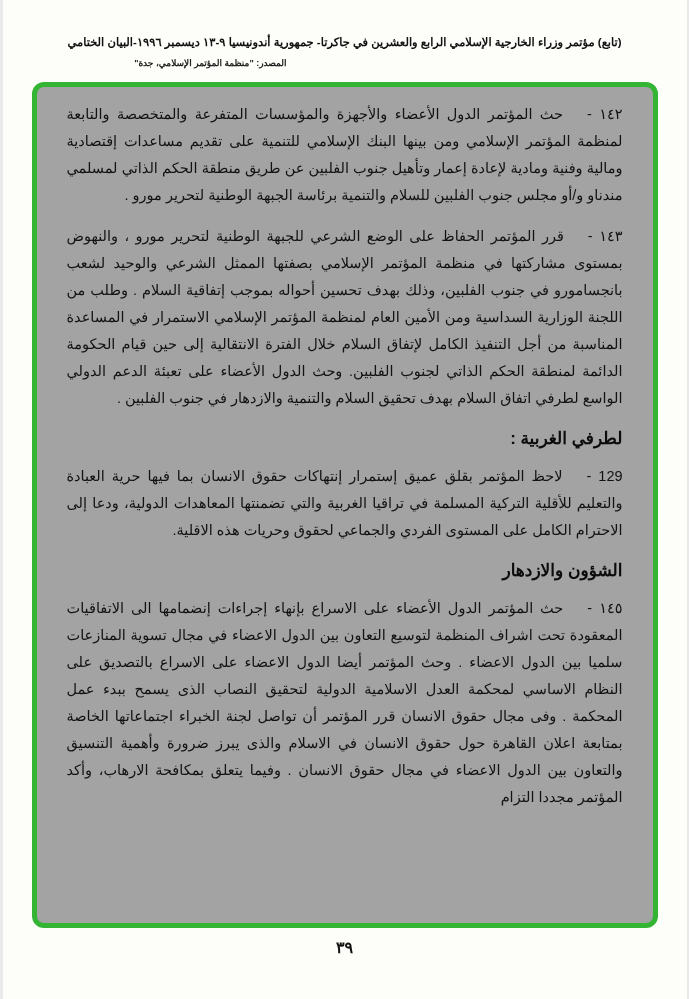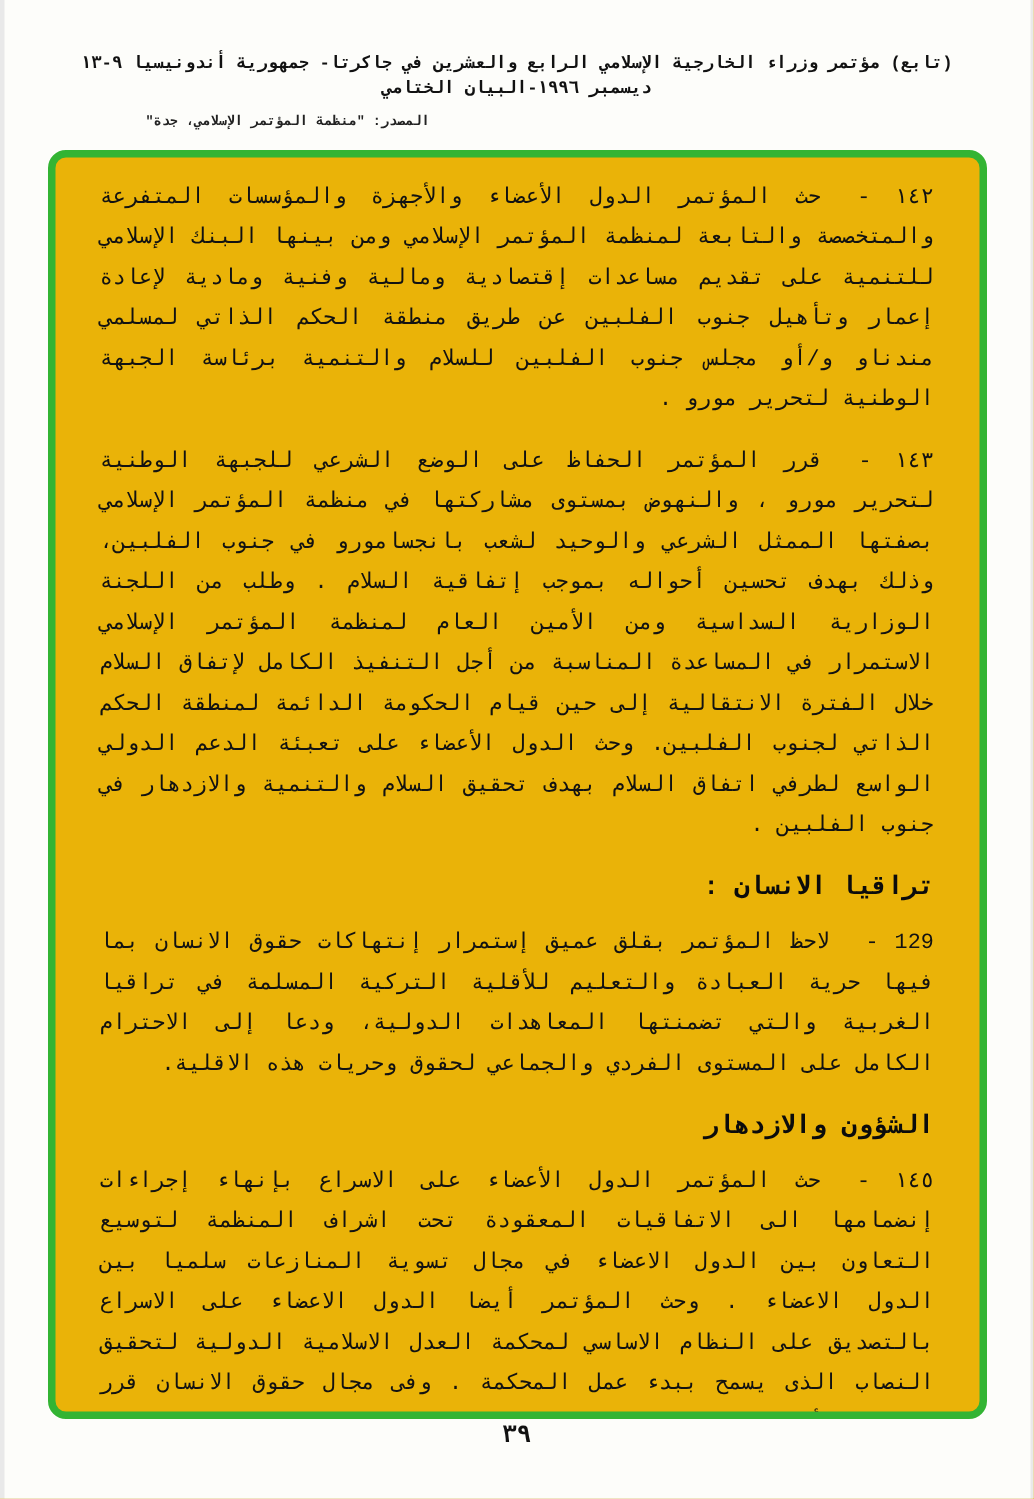--- a/index.html
+++ b/index.html
@@ -6,21 +6,21 @@
     margin: 0;
     padding: 0;
     background: #e9e9e9;
   }
   .page {
     position: relative;
     width: 684px;
     height: 999px;
     margin: 0 auto;
     background: #fdfdfa;
-    font-family: Liberation Mono, monospace;
+    font-family: Liberation Sans, sans-serif;
     direction: rtl;
     color: #141414;
     overflow: hidden;
     box-sizing: border-box;
   }
   .doc-header {
     padding-top: 34px;
     text-align: center;
   }
   .doc-header-line1 {
@@ -42,21 +42,21 @@
   }
   .content-frame {
     box-sizing: border-box;
     width: 626px;
     height: 846px;
     margin: 14px auto 0 auto;
     border: 5px solid var(--border-green, #33b433);
     border-radius: 12px;
     padding: 14px 30px 10px 30px;
     overflow: hidden;
-    background: #eab308;
+    background: #a3a3a3;
   }
   .para {
     margin: 0 0 14px 0;
     font-size: 14.5px;
     line-height: 27px;
     text-align: justify;
     text-justify: inter-word;
     color: #121212;
   }
   .para-number {
@@ -65,20 +65,21 @@
     font-weight: 500;
   }
   .section-heading {
     margin: 16px 0 14px 0;
     font-size: 17px;
     font-weight: bold;
     color: #0c0c0c;
     text-align: right;
   }
   .page-number {
+    margin-top: 10px;
     text-align: center;
     font-size: 16px;
     font-weight: bold;
     color: #111;
   }
 </style>
 </head>
 <body>
 
 <div class="page">
@@ -91,21 +92,21 @@
   <div class="content-frame">
 
     <p class="para">
       <span class="para-number">١٤٢ -</span><span>حث المؤتمر الدول الأعضاء والأجهزة والمؤسسات المتفرعة والمتخصصة والتابعة لمنظمة المؤتمر الإسلامي ومن بينها البنك الإسلامي للتنمية على تقديم مساعدات إقتصادية ومالية وفنية ومادية لإعادة إعمار وتأهيل جنوب الفلبين عن طريق منطقة الحكم الذاتي لمسلمي مندناو و/أو مجلس جنوب الفلبين للسلام والتنمية برئاسة الجبهة الوطنية لتحرير مورو .</span>
     </p>
 
     <p class="para">
       <span class="para-number">١٤٣ -</span><span>قرر المؤتمر الحفاظ على الوضع الشرعي للجبهة الوطنية لتحرير مورو ، والنهوض بمستوى مشاركتها في منظمة المؤتمر الإسلامي بصفتها الممثل الشرعي والوحيد لشعب بانجسامورو في جنوب الفلبين، وذلك بهدف تحسين أحواله بموجب إتفاقية السلام . وطلب من اللجنة الوزارية السداسية ومن الأمين العام لمنظمة المؤتمر الإسلامي الاستمرار في المساعدة المناسبة من أجل التنفيذ الكامل لإتفاق السلام خلال الفترة الانتقالية إلى حين قيام الحكومة الدائمة لمنطقة الحكم الذاتي لجنوب الفلبين. وحث الدول الأعضاء على تعبئة الدعم الدولي الواسع لطرفي اتفاق السلام بهدف تحقيق السلام والتنمية والازدهار في جنوب الفلبين .</span>
     </p>
 
-    <h2 class="section-heading">تراقيا الانسان :</h2>
+    <h2 class="section-heading">لطرفي الغربية :</h2>
 
     <p class="para">
       <span class="para-number">129 -</span><span>لاحظ المؤتمر بقلق عميق إستمرار إنتهاكات حقوق الانسان بما فيها حرية العبادة والتعليم للأقلية التركية المسلمة في تراقيا الغربية والتي تضمنتها المعاهدات الدولية، ودعا إلى الاحترام الكامل على المستوى الفردي والجماعي لحقوق وحريات هذه الاقلية.</span>
     </p>
 
     <h2 class="section-heading">الشؤون والازدهار</h2>
 
     <p class="para">
       <span class="para-number">١٤٥ -</span><span>حث المؤتمر الدول الأعضاء على الاسراع بإنهاء إجراءات إنضمامها الى الاتفاقيات المعقودة تحت اشراف المنظمة لتوسيع التعاون بين الدول الاعضاء في مجال تسوية المنازعات سلميا بين الدول الاعضاء . وحث المؤتمر أيضا الدول الاعضاء على الاسراع بالتصديق على النظام الاساسي لمحكمة العدل الاسلامية الدولية لتحقيق النصاب الذى يسمح ببدء عمل المحكمة . وفى مجال حقوق الانسان قرر المؤتمر أن تواصل لجنة الخبراء اجتماعاتها الخاصة بمتابعة اعلان القاهرة حول حقوق الانسان في الاسلام والذى يبرز ضرورة وأهمية التنسيق والتعاون بين الدول الاعضاء في مجال حقوق الانسان . وفيما يتعلق بمكافحة الارهاب، وأكد المؤتمر مجددا التزام</span>
     </p>

